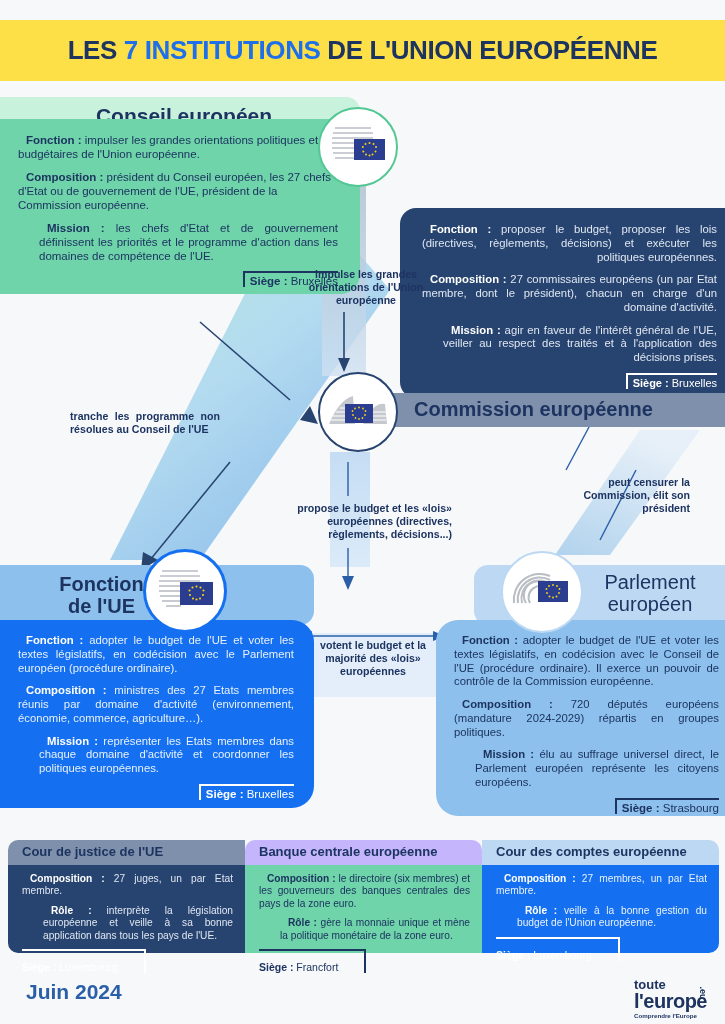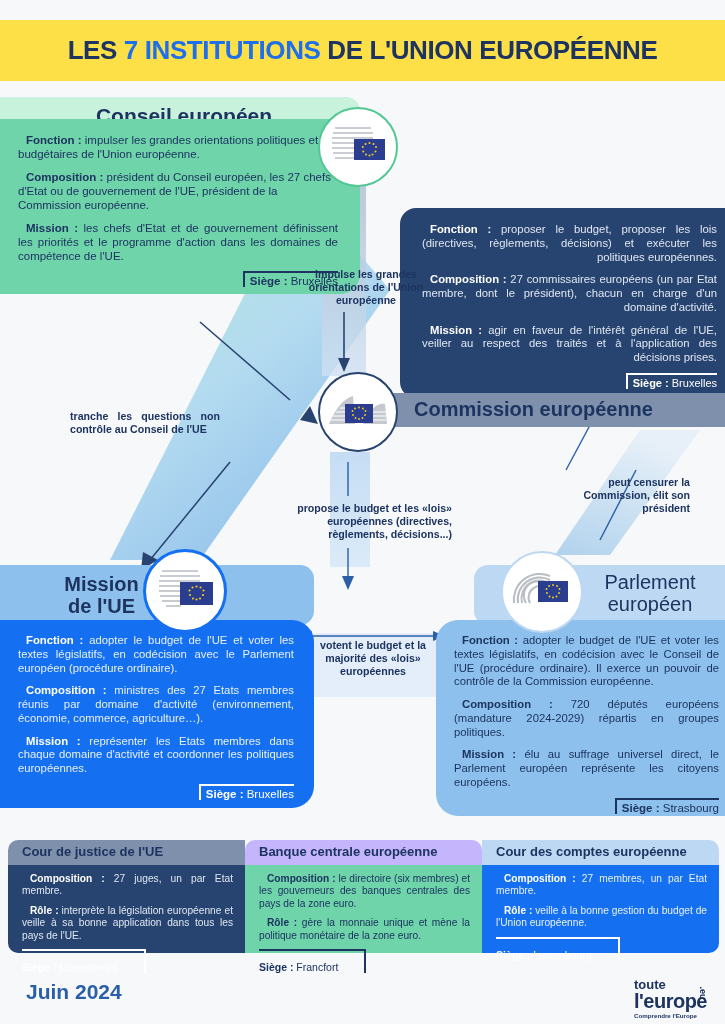--- a/index.html
+++ b/index.html
@@ -18,21 +18,21 @@
     display:flex;align-items:center;justify-content:center;
   }
   #title-bar .t{
     font-size:26px;font-weight:bold;letter-spacing:-.4px;
     color:#1d3461;white-space:nowrap;
   }
   #title-bar .hl{color:#1f6fea;}
 
   
   .para{margin:0 0 9px 0;line-height:1.22;}
-  .para:last-of-type{margin-bottom:0;}
+  .para:last-of-type{margin-bottom:0;margin-left:21px;}
   .lbl{font-weight:bold;padding-left:8px;}
   .siege-wrap{display:flex;justify-content:flex-end;margin-top:8px;}
   .siege{
     border-top:2px solid currentColor;border-left:2px solid currentColor;
     padding:2px 0 0 5px;font-size:11px;white-space:nowrap;
   }
   .siege b{font-weight:bold;}
 
   
   #ce-head{
@@ -274,21 +274,21 @@
       <b>Siège :</b><span> Bruxelles</span>
     </div>
   </div>
 </div>
 <div id="comm-head">
   <div class="h">Commission européenne</div>
 </div>
 
 <div id="cue-head">
   <div class="h">
-    <span>Mission</span><br>
+    <span>Fonction</span><br>
     <span>de l'UE</span>
   </div>
 </div>
 <div id="cue-body">
   <p class="para">
     <span class="lbl">Fonction :</span><span> adopter le budget de l'UE et voter les textes législatifs, en codécision avec le Parlement européen (procédure ordinaire).</span>
   </p>
   <p class="para">
     <span class="lbl">Composition :</span><span> ministres des 27 Etats membres réunis par domaine d'activité (environnement, économie, commerce, agriculture…).</span>
   </p>
@@ -430,21 +430,21 @@
         <circle cx="43" cy="28.5" r="0.95"></circle>
       <circle cx="39.5" cy="27.5" r="0.95"></circle>
         <circle cx="37" cy="24" r="0.95"></circle>
         <circle cx="36.5" cy="20" r="0.95"></circle>
       <circle cx="39" cy="17" r="0.95"></circle>
     </g>
   </svg>
 </div>
 
 <div class="arrow-label" id="lab-impulse">impulse les grandes orientations de l'Union européenne</div>
-<div class="arrow-label" id="lab-tranche">tranche les questions non contrôle au Conseil de l'UE</div>
+<div class="arrow-label" id="lab-tranche">tranche les programme non résolues au Conseil de l'UE</div>
 <div class="arrow-label" id="lab-propose">propose le budget et les «lois» européennes (directives, règlements, décisions...)</div>
 <div class="arrow-label" id="lab-censure">peut censurer la Commission, élit son président</div>
 <div class="arrow-label" id="lab-votent">votent le budget et la majorité des «lois» européennes</div>
 
 <div class="bbox" id="box-cjue">
   <div class="bhead">
     <div class="h">Cour de justice de l'UE</div>
   </div>
   <div class="bbody">
     <p class="para">

